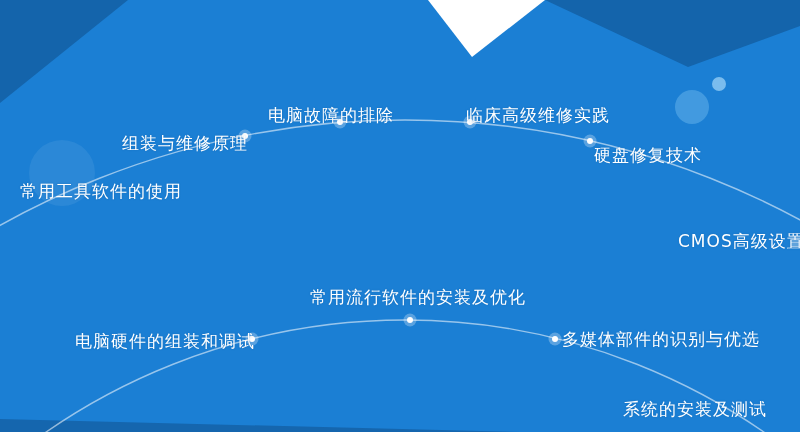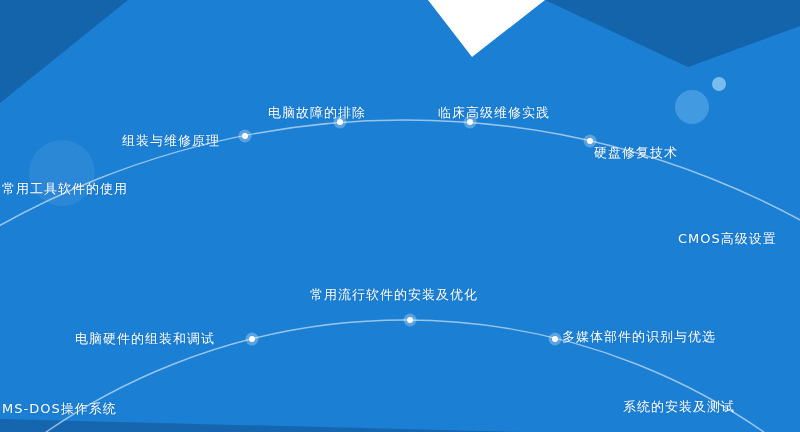--- a/index.html
+++ b/index.html
@@ -6,21 +6,21 @@
   .stage{
     position:relative;
     width:800px;height:432px;
     overflow:hidden;
     font-family:"DejaVu Sans","Liberation Sans",sans-serif;
   }
   .stage svg{position:absolute;left:0;top:0;}
   .lbl{
     position:absolute;
     color:#ffffff;
-    font-size:13px;
+    font-size:17px;
     letter-spacing:1px;
     white-space:nowrap;
     text-shadow:0 0 2px rgba(0,60,120,.25);
   }
 </style>
 </head>
 <body>
 
 <div class="stage">
 
@@ -65,26 +65,25 @@
     <g>
       <circle cx="410" cy="320" r="6.5" fill="#ffffff" opacity="0.28"></circle>
       <circle cx="410" cy="320" r="3" fill="#ffffff"></circle>
     </g>
     <g>
       <circle cx="555" cy="339" r="6.5" fill="#ffffff" opacity="0.28"></circle>
       <circle cx="555" cy="339" r="3" fill="#ffffff"></circle>
     </g>
   </svg>
 
-  <div class="lbl" style="left:2px;top:180px;">常用工具软件的使用</div>
+  <div class="lbl" style="left:20px;top:180px;">常用工具软件的使用</div>
   <div class="lbl" style="left:122px;top:132px;font-family:Liberation Mono, monospace;">组装与维修原理</div>
   <div class="lbl" style="left:268px;top:104px;">电脑故障的排除</div>
-  <div class="lbl" style="left:438px;top:104px;">临床高级维修实践</div>
+  <div class="lbl" style="left:466px;top:104px;">临床高级维修实践</div>
   <div class="lbl" style="left:594px;top:144px;text-align:right;">硬盘修复技术</div>
   <div class="lbl" style="left:678px;top:198px;margin-top:32px;">CMOS高级设置</div>
 
   <div class="lbl" style="left:310px;top:286px;">常用流行软件的安装及优化</div>
   <div class="lbl" style="left:75px;top:330px;">电脑硬件的组装和调试</div>
   <div class="lbl" style="left:562px;top:328px;">多媒体部件的识别与优选</div>
-  <div class="lbl" style="left:2px;top:400px;">MS-DOS操作系统</div>
   <div class="lbl" style="left:623px;top:398px;">系统的安装及测试</div>
 
 </div>
 
 </body></html>

